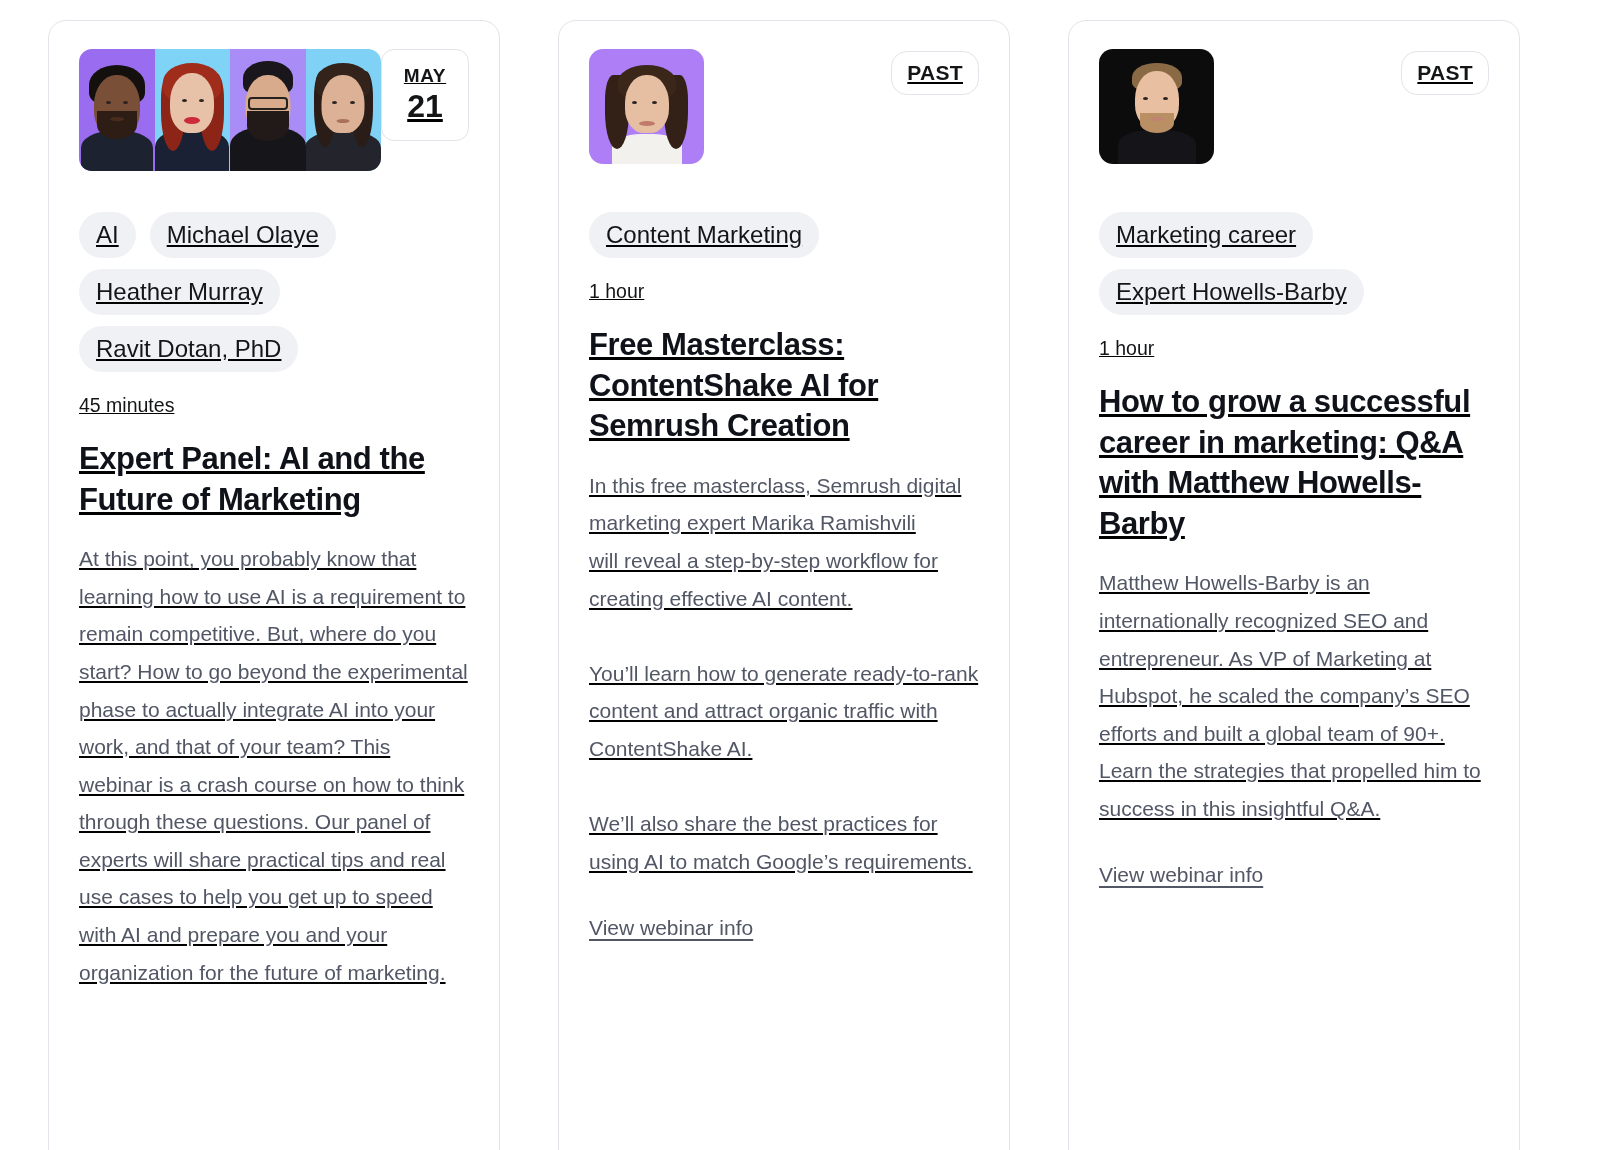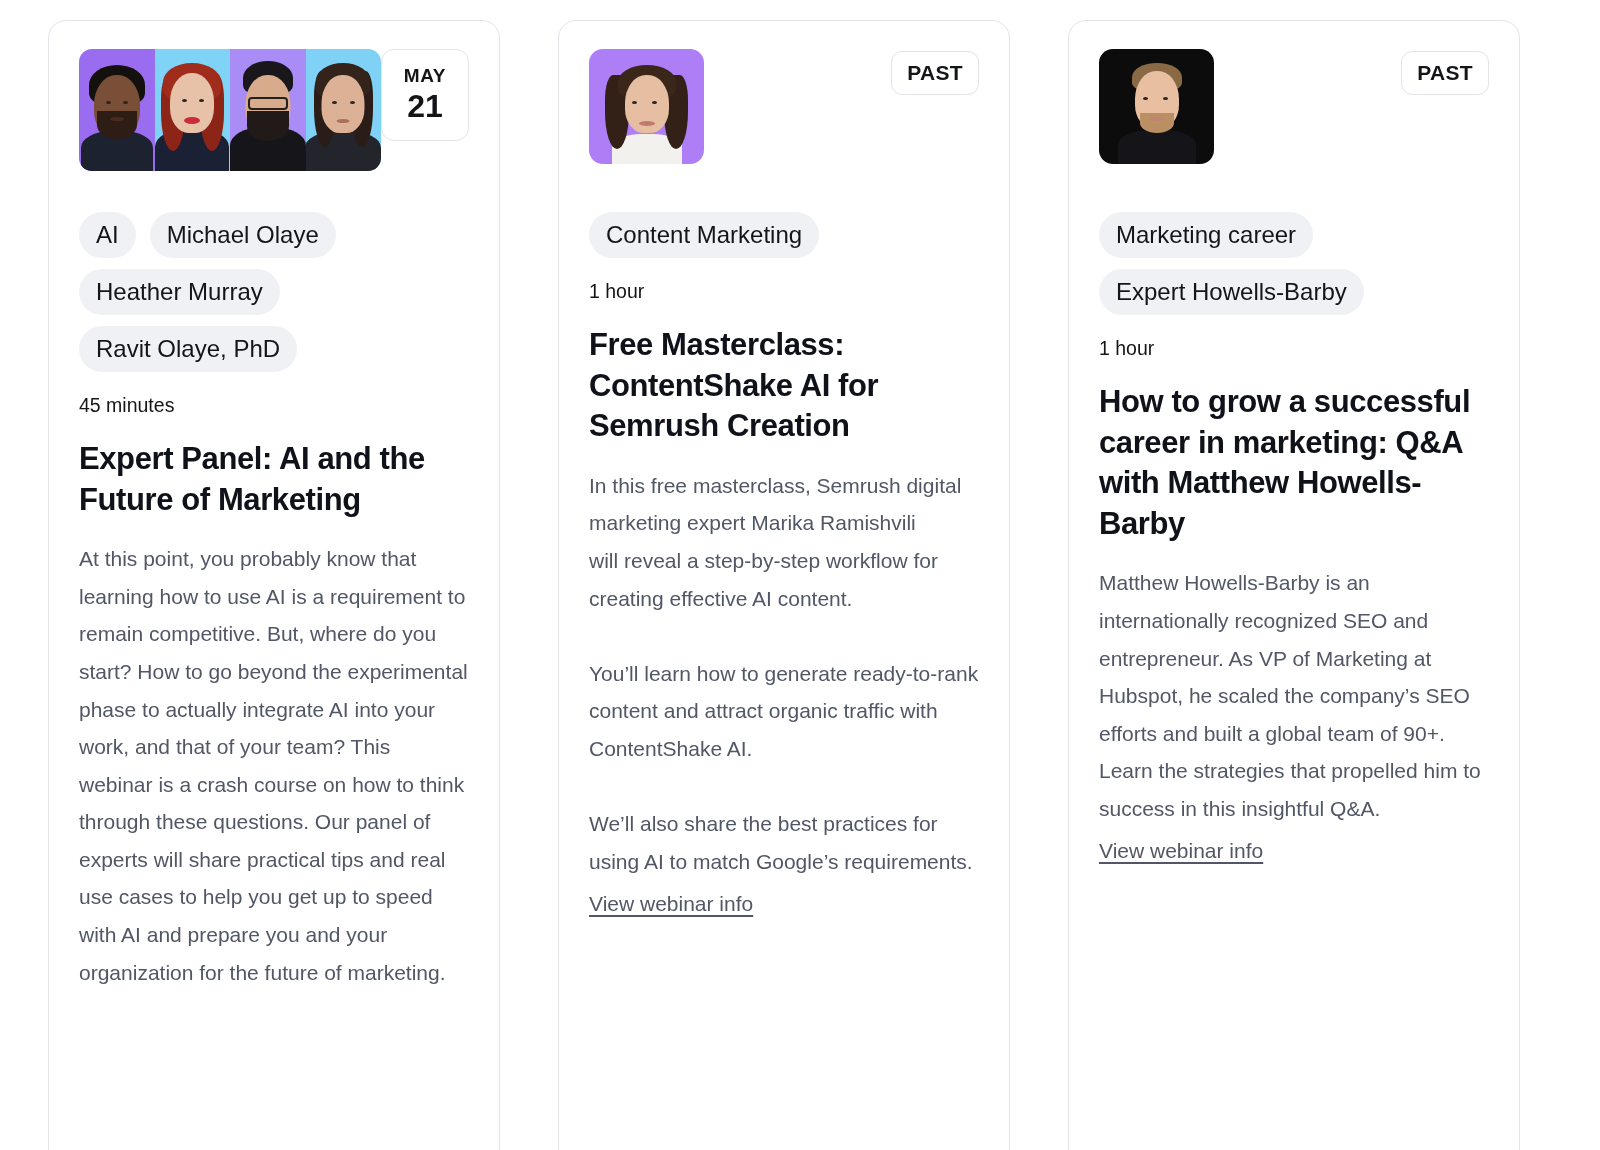--- a/index.html
+++ b/index.html
@@ -12,20 +12,21 @@
   }
 
   .board {
     position: relative;
     width: 1600px;
     height: 1150px;
     padding: 20px 48px 0 48px;
     display: flex;
     gap: 58px;
     align-items: flex-start;
+    text-decoration: underline;
   }
 
   .card {
     width: 452px;
     flex: 0 0 452px;
     min-height: 1160px;
     background: #ffffff;
     border: 1px solid #e3e3e9;
     border-radius: 18px;
     padding: 28px 30px 30px 30px;
@@ -133,21 +134,21 @@
   .date-badge .d {
     font-size: 32px;
     font-weight: 700;
     color: #141517;
     line-height: 1.1;
     margin-top: 4px;
   }
 
   .past-badge {
     border: 1px solid #e3e3e9;
-    border-radius: 11px;
+    border-radius: 16px;
     background: #ffffff;
     font-size: 21px;
     font-weight: 700;
     color: #141517;
     letter-spacing: 0.3px;
     padding: 9px 15px;
     flex: 0 0 auto;
     margin-top: 2px;
   }
 
@@ -186,21 +187,21 @@
   .card-desc {
     margin-top: 20px;
     font-size: 21px;
     line-height: 1.79;
     color: #525766;
     white-space: pre-line;
   }
 
   .view-link {
     display: inline-block;
-    margin-top: 8px;
+    margin-top: 32px;
     font-size: 21px;
     line-height: 1.5;
     color: #525766;
     text-decoration: underline;
     text-underline-offset: 4px;
     cursor: pointer;
   }
 </style>
 </head>
 <body>
@@ -260,21 +261,21 @@
       <div class="date-badge">
         <div class="m">MAY</div>
         <div class="d">21</div>
       </div>
     </div>
 
     <div class="tags">
       <span class="tag">AI</span>
       <span class="tag">Michael Olaye</span>
       <span class="tag">Heather Murray</span>
-      <span class="tag">Ravit Olaye, PhD</span>
+      <span class="tag">Ravit Dotan, PhD</span>
     </div>
 
     <div class="duration">45 minutes</div>
     <h2 class="card-title">Expert Panel: AI and the Future of Marketing</h2>
     <p class="card-desc">At this point, you probably know that learning how to use AI is a requirement to remain competitive. But, where do you start? How to go beyond the experimental phase to actually integrate AI into your work, and that of your team? This webinar is a crash course on how to think through these questions. Our panel of experts will share practical tips and real use cases to help you get up to speed with AI and prepare you and your organization for the future of marketing.</p>
   </div>
 
   <div class="card">
     <div class="card-head">
       <div class="avatar-solo" style="background:#ad7ef6">

